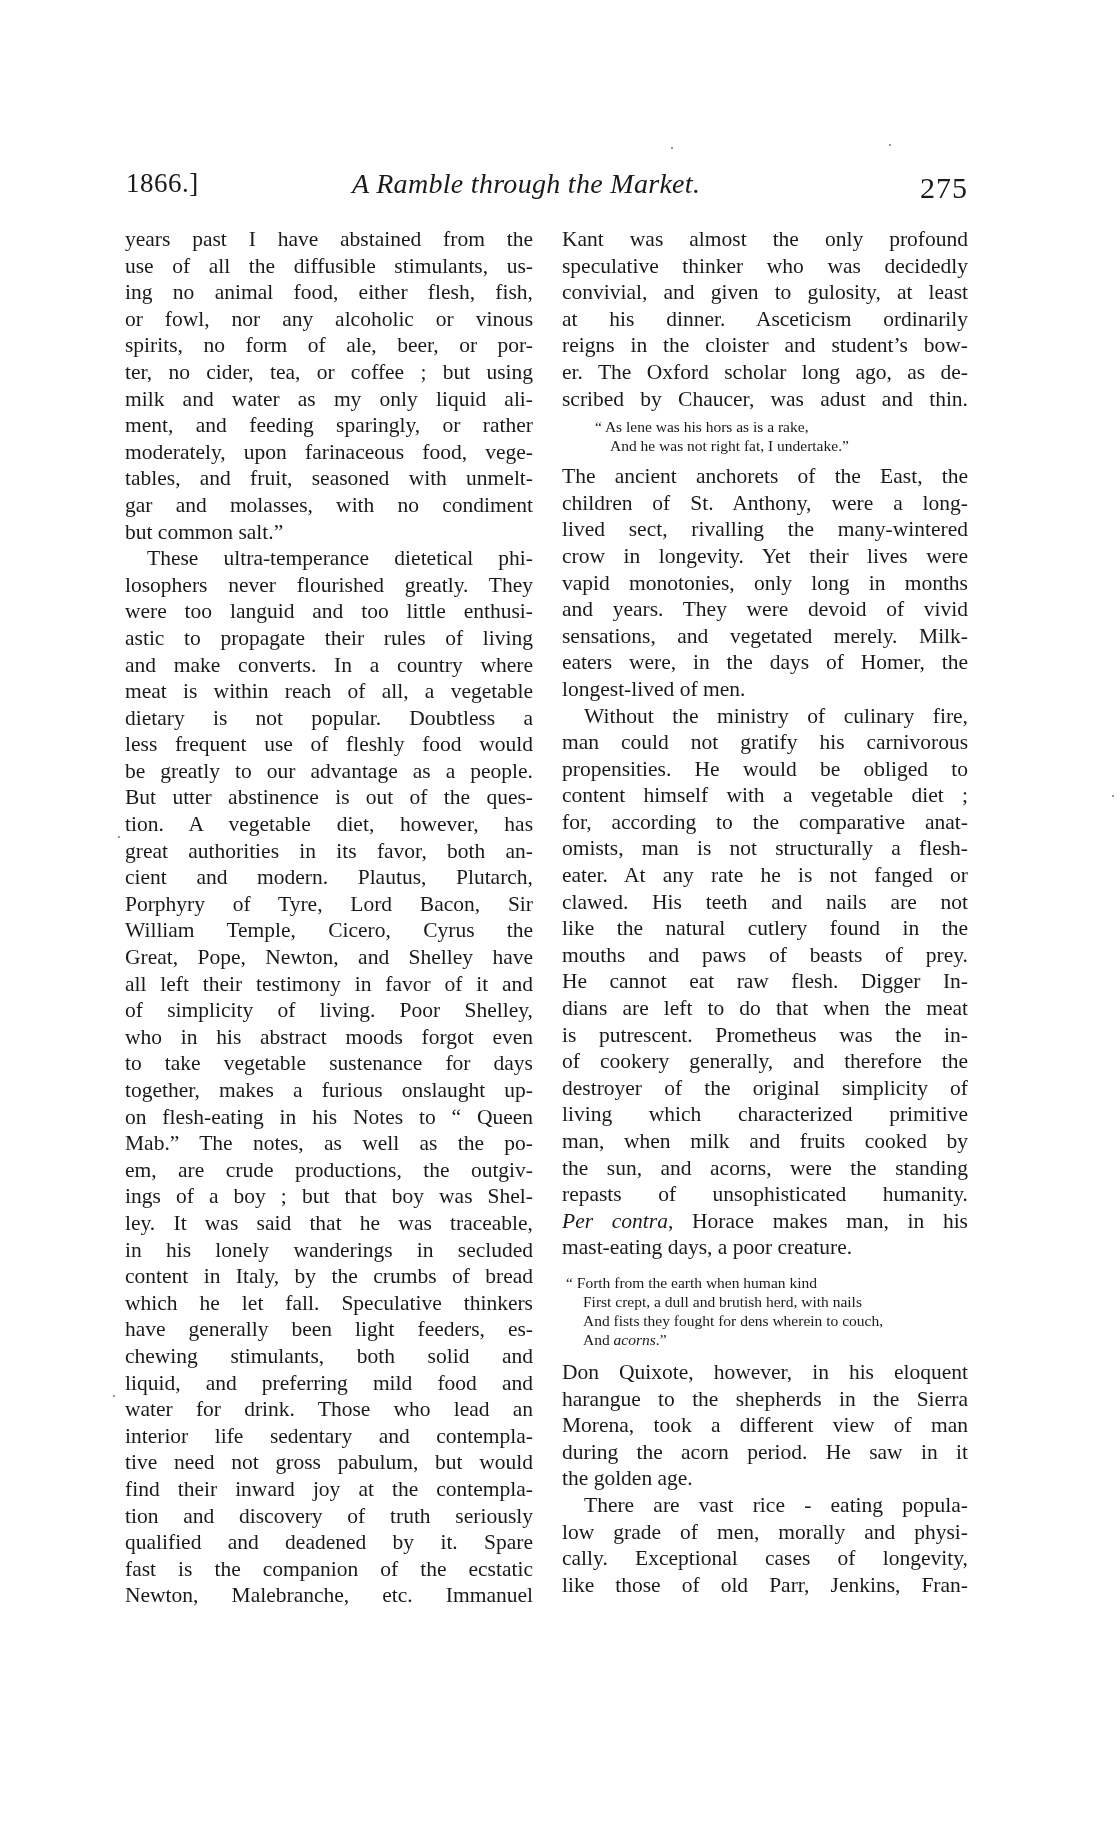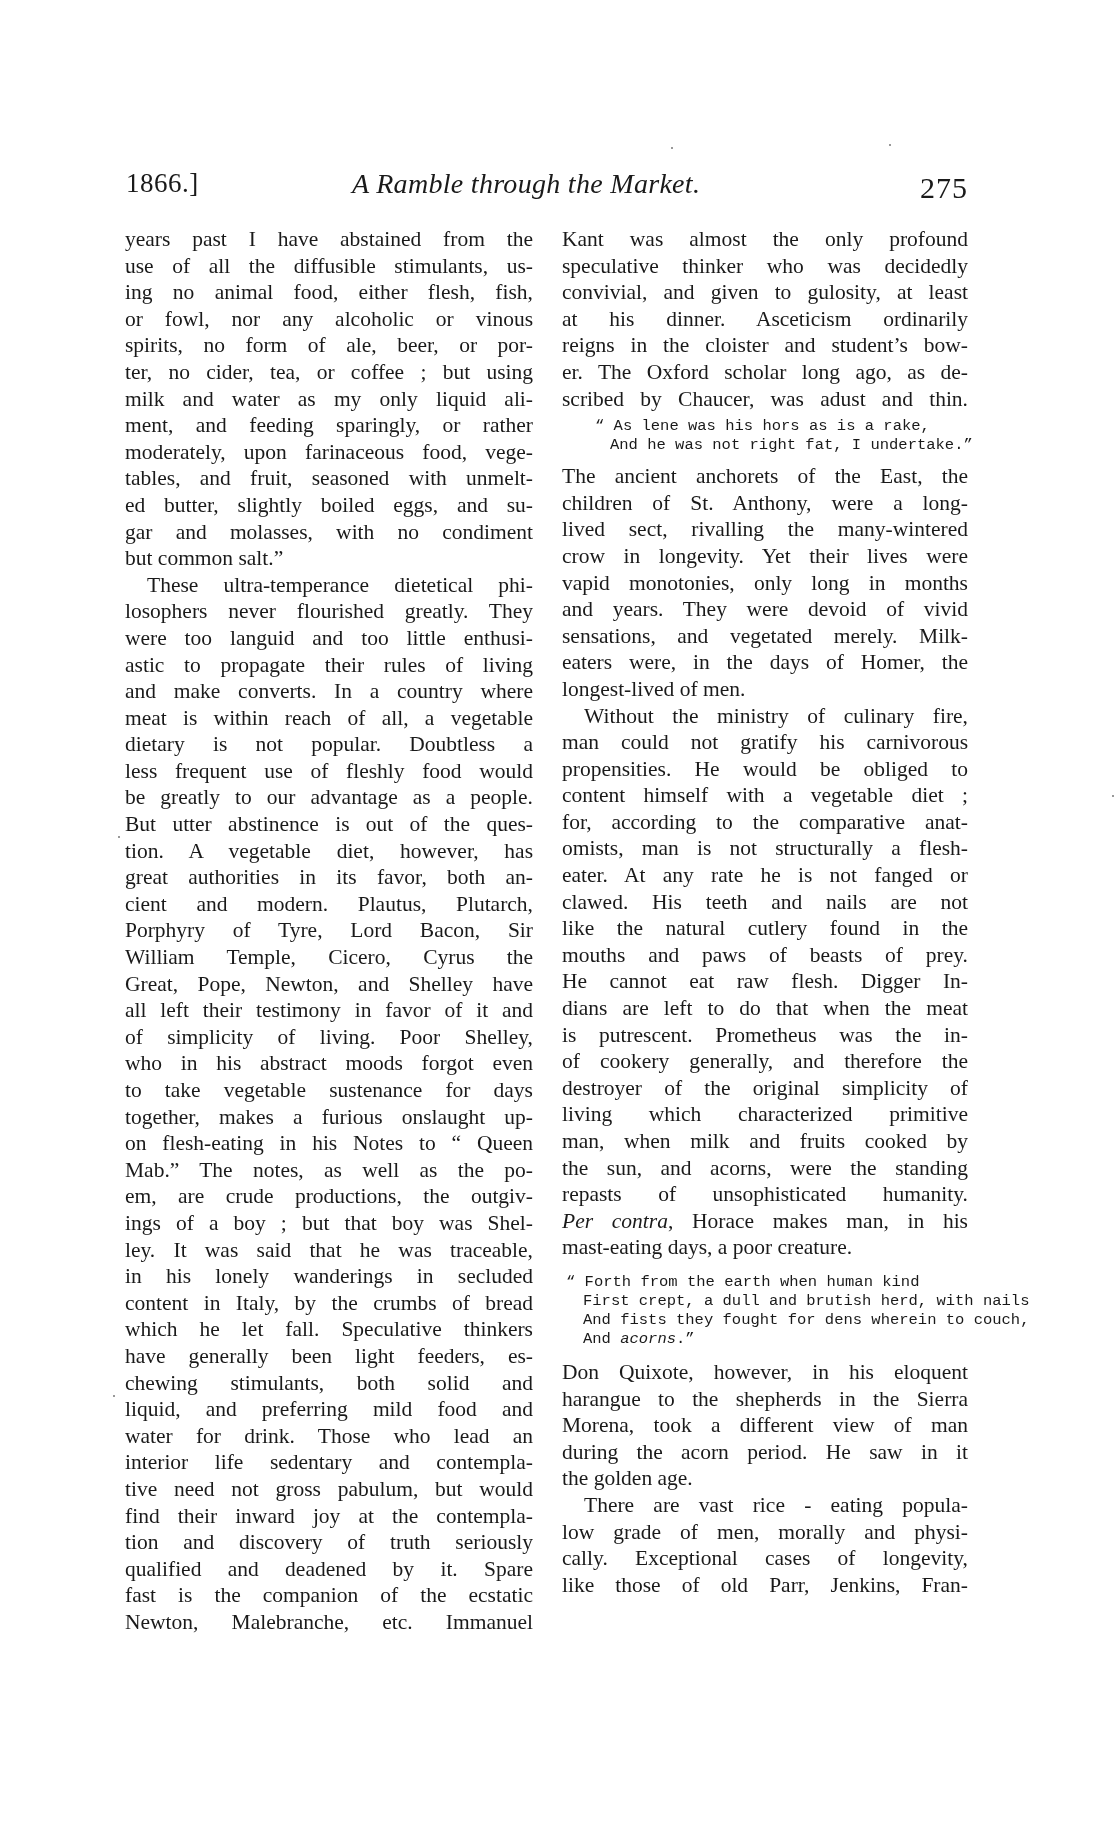--- a/index.html
+++ b/index.html
@@ -11,21 +11,21 @@
   .hdr-title { position: absolute; left: 226px; top: 0; font-size: 28px; font-style: italic; letter-spacing: 0.3px; }
   .hdr-page { position: absolute; right: 0; top: 3px; font-size: 30px; letter-spacing: 1px; }
   .col { position: absolute; top: 226px; }
   .col-left { left: 125px; width: 408px; }
   .col-right { left: 562px; width: 406px; }
   .line { display: block; height: 26.6px; line-height: 26.6px; font-size: 21.5px;
           text-align: justify; text-align-last: justify; white-space: nowrap; overflow: visible; }
   .line.last { text-align-last: left; }
   .line.indent { padding-left: 22px; }
   .quote { display: block; font-size: 15.5px; line-height: 19px; height: 19px;
-           white-space: nowrap; text-align: left; font-family: Liberation Mono, monospace; }
+           white-space: nowrap; text-align: left; }
   .quote.first { margin-left: 33px; }
   .quote.cont { margin-left: 48px; }
   .quote2.first { margin-left: 4px; }
   .quote2.cont { margin-left: 21px; }
   .qblock { padding-top: 5px; padding-bottom: 8px; }
   .qblock2 { padding-top: 12px; padding-bottom: 10px; }
   .mark { position: absolute; width: 2px; height: 2px; background: #777; border-radius: 1px; }
   em { font-style: italic; }
 </style>
 </head>
@@ -43,21 +43,20 @@
       <span class="line">years past I have abstained from the</span>
       <span class="line">use of all the diffusible stimulants, us-</span>
       <span class="line">ing no animal food, either flesh, fish,</span>
       <span class="line">or fowl, nor any alcoholic or vinous</span>
       <span class="line">spirits, no form of ale, beer, or por-</span>
       <span class="line">ter, no cider, tea, or coffee ; but using</span>
       <span class="line">milk and water as my only liquid ali-</span>
       <span class="line">ment, and feeding sparingly, or rather</span>
       <span class="line">moderately, upon farinaceous food, vege-</span>
       <span class="line">tables, and fruit, seasoned with unmelt-</span>
-      <span class="line">ed butter, slightly boiled eggs, and su-</span>
       <span class="line">gar and molasses, with no condiment</span>
       <span class="line last">but common salt.”</span>
       <span class="line indent">These ultra-temperance dietetical phi-</span>
       <span class="line">losophers never flourished greatly. They</span>
       <span class="line">were too languid and too little enthusi-</span>
       <span class="line">astic to propagate their rules of living</span>
       <span class="line">and make converts.  In a country where</span>
       <span class="line">meat is within reach of all, a vegetable</span>
       <span class="line">dietary is not popular.  Doubtless a</span>
       <span class="line">less frequent use of fleshly food would</span>

